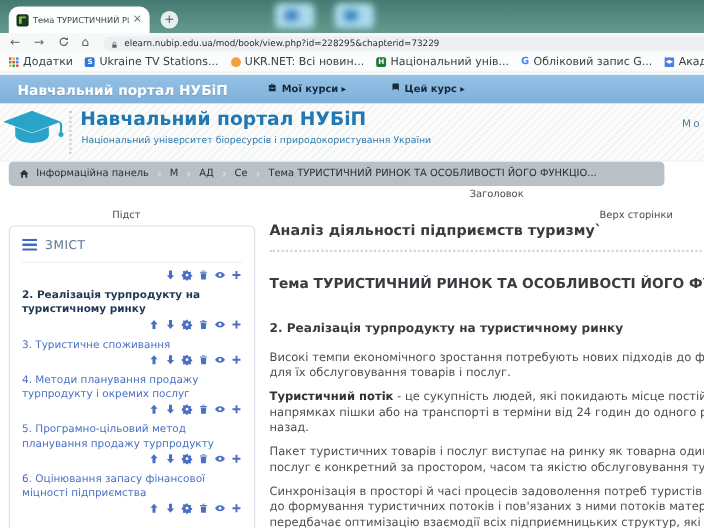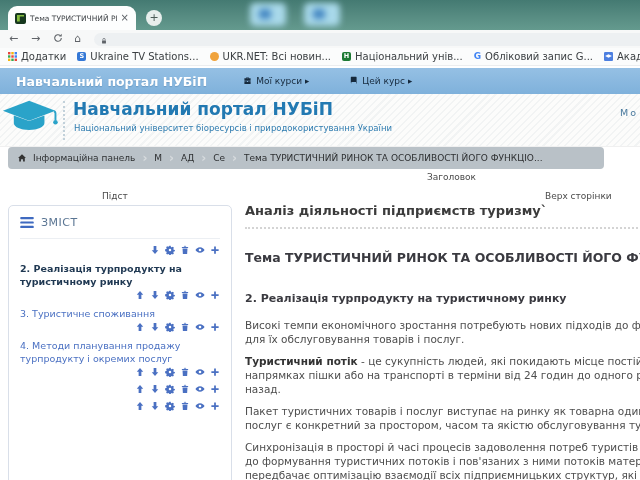--- a/index.html
+++ b/index.html
@@ -31,21 +31,21 @@
              border-bottom:1px solid #ebedef;display:flex;align-items:center;padding-left:8px;box-sizing:border-box}
   .bm{display:flex;align-items:center;margin-right:11px;flex:none}
   .bm-label{font-size:10px;color:#3c4043;margin-left:4px;white-space:nowrap}
   .bm-badge{width:9px;height:9px;border-radius:2px;color:#fff;font-size:6.5px;font-weight:bold;
             text-align:center;line-height:9px;flex:none}
 
   
   .navbar{position:absolute;left:0;top:68px;width:640px;height:26px;
           background:linear-gradient(#95c0e4,#7fb1db);border-bottom:1px solid #74a7d2;display:flex;align-items:center}
   .brand{color:#fff;font-size:12.5px;font-weight:bold;margin-left:16px;text-shadow:0 1px 1px rgba(40,80,120,.25);white-space:nowrap}
-  .nav-item{display:flex;align-items:center;color:#16293c;font-size:9px;font-weight:normal;white-space:nowrap}
+  .nav-item{display:flex;align-items:flex-end;color:#16293c;font-size:9px;font-weight:bold;white-space:nowrap}
   .nav-item .lbl{margin-left:4px}
   .caret{font-size:5.5px;margin-left:3px;line-height:9px}
   .ni1{margin-left:36px}.ni2{margin-left:40px}
 
   .masthead{position:absolute;left:0;top:94px;width:640px;height:52px;background:#fcfcfb;
             background-image:repeating-linear-gradient(135deg,rgba(110,135,150,.07) 0 1.5px,transparent 1.5px 5px);
             border-bottom:1px solid #f0f0f0}
   .cap{position:absolute;left:1px;top:4px}
   .mast-div{position:absolute;left:63px;top:7px;height:39px;border-left:2px dotted #c2d1da}
   .mast-title{position:absolute;left:73px;top:5px;font-size:17px;font-weight:bold;color:#2279b2;white-space:nowrap}
@@ -106,20 +106,21 @@
     <span class="nav-ic" style="left:53px;top:3px"><svg viewBox="0 0 16 16" width="10" height="10">
           <path d="M13.3 8a5.3 5.3 0 1 1-1.6-3.8" fill="none" stroke="#5f6368" stroke-width="1.7"></path>
           <path d="M13.9 1.2v4.2H9.7z" fill="#5f6368"></path>
         </svg></span>
     <span class="nav-ic" style="left:74px">⌂</span>
     <div class="addr">
       <span><svg viewBox="0 0 16 16" width="8" height="8">
             <path d="M5.6 7V5.2a2.4 2.4 0 0 1 4.8 0V7" fill="none" stroke="#5f6368" stroke-width="1.4"></path>
             <rect x="4.1" y="6.8" width="7.8" height="6.2" rx="1" fill="#5f6368"></rect>
           </svg></span>
+      <span class="url">elearn.nubip.edu.ua/mod/book/view.php?id=228295&amp;chapterid=73229</span>
     </div>
   </div>
 
   <div class="bookmarks">
       <div class="bm">
         <span style="display:inline-flex">
           <svg viewBox="0 0 9 9" width="9" height="9">
             <rect x="0" y="0" width="2.4" height="2.4" fill="#e8453c"></rect>
             <rect x="3.3" y="0" width="2.4" height="2.4" fill="#f6b60b"></rect>
             <rect x="6.6" y="0" width="2.4" height="2.4" fill="#4285f4"></rect>
@@ -379,20 +380,21 @@
               </svg>
             </span>
             <span>
               <svg viewBox="0 0 16 16" width="10" height="10" fill="#4a70c2">
                 <path d="M6.6 2.2h2.8v4.4h4.4v2.8H9.4v4.4H6.6V9.4H2.2V6.6h4.4z"></path>
               </svg>
             </span>
           </div>
         </div>
         <div class="toc-item">
+          <div class="toc-label">5. Програмно-цільовий метод планування продажу турпродукту</div>
           <div class="toc-icons">
             <span>
               <svg viewBox="0 0 16 16" width="10" height="10" fill="#4a70c2">
                 <path d="M8 1.5 13.2 7.5h-3v7H5.8v-7h-3z"></path>
               </svg>
             </span>
             <span>
               <svg viewBox="0 0 16 16" width="10" height="10" fill="#4a70c2">
                 <path d="M8 14.5 2.8 8.5h3v-7h4.4v7h3z"></path>
               </svg>
@@ -417,20 +419,21 @@
               </svg>
             </span>
             <span>
               <svg viewBox="0 0 16 16" width="10" height="10" fill="#4a70c2">
                 <path d="M6.6 2.2h2.8v4.4h4.4v2.8H9.4v4.4H6.6V9.4H2.2V6.6h4.4z"></path>
               </svg>
             </span>
           </div>
         </div>
         <div class="toc-item">
+          <div class="toc-label">6. Оцінювання запасу фінансової міцності підприємства</div>
           <div class="toc-icons">
             <span>
               <svg viewBox="0 0 16 16" width="10" height="10" fill="#4a70c2">
                 <path d="M8 1.5 13.2 7.5h-3v7H5.8v-7h-3z"></path>
               </svg>
             </span>
             <span>
               <svg viewBox="0 0 16 16" width="10" height="10" fill="#4a70c2">
                 <path d="M8 14.5 2.8 8.5h3v-7h4.4v7h3z"></path>
               </svg>

